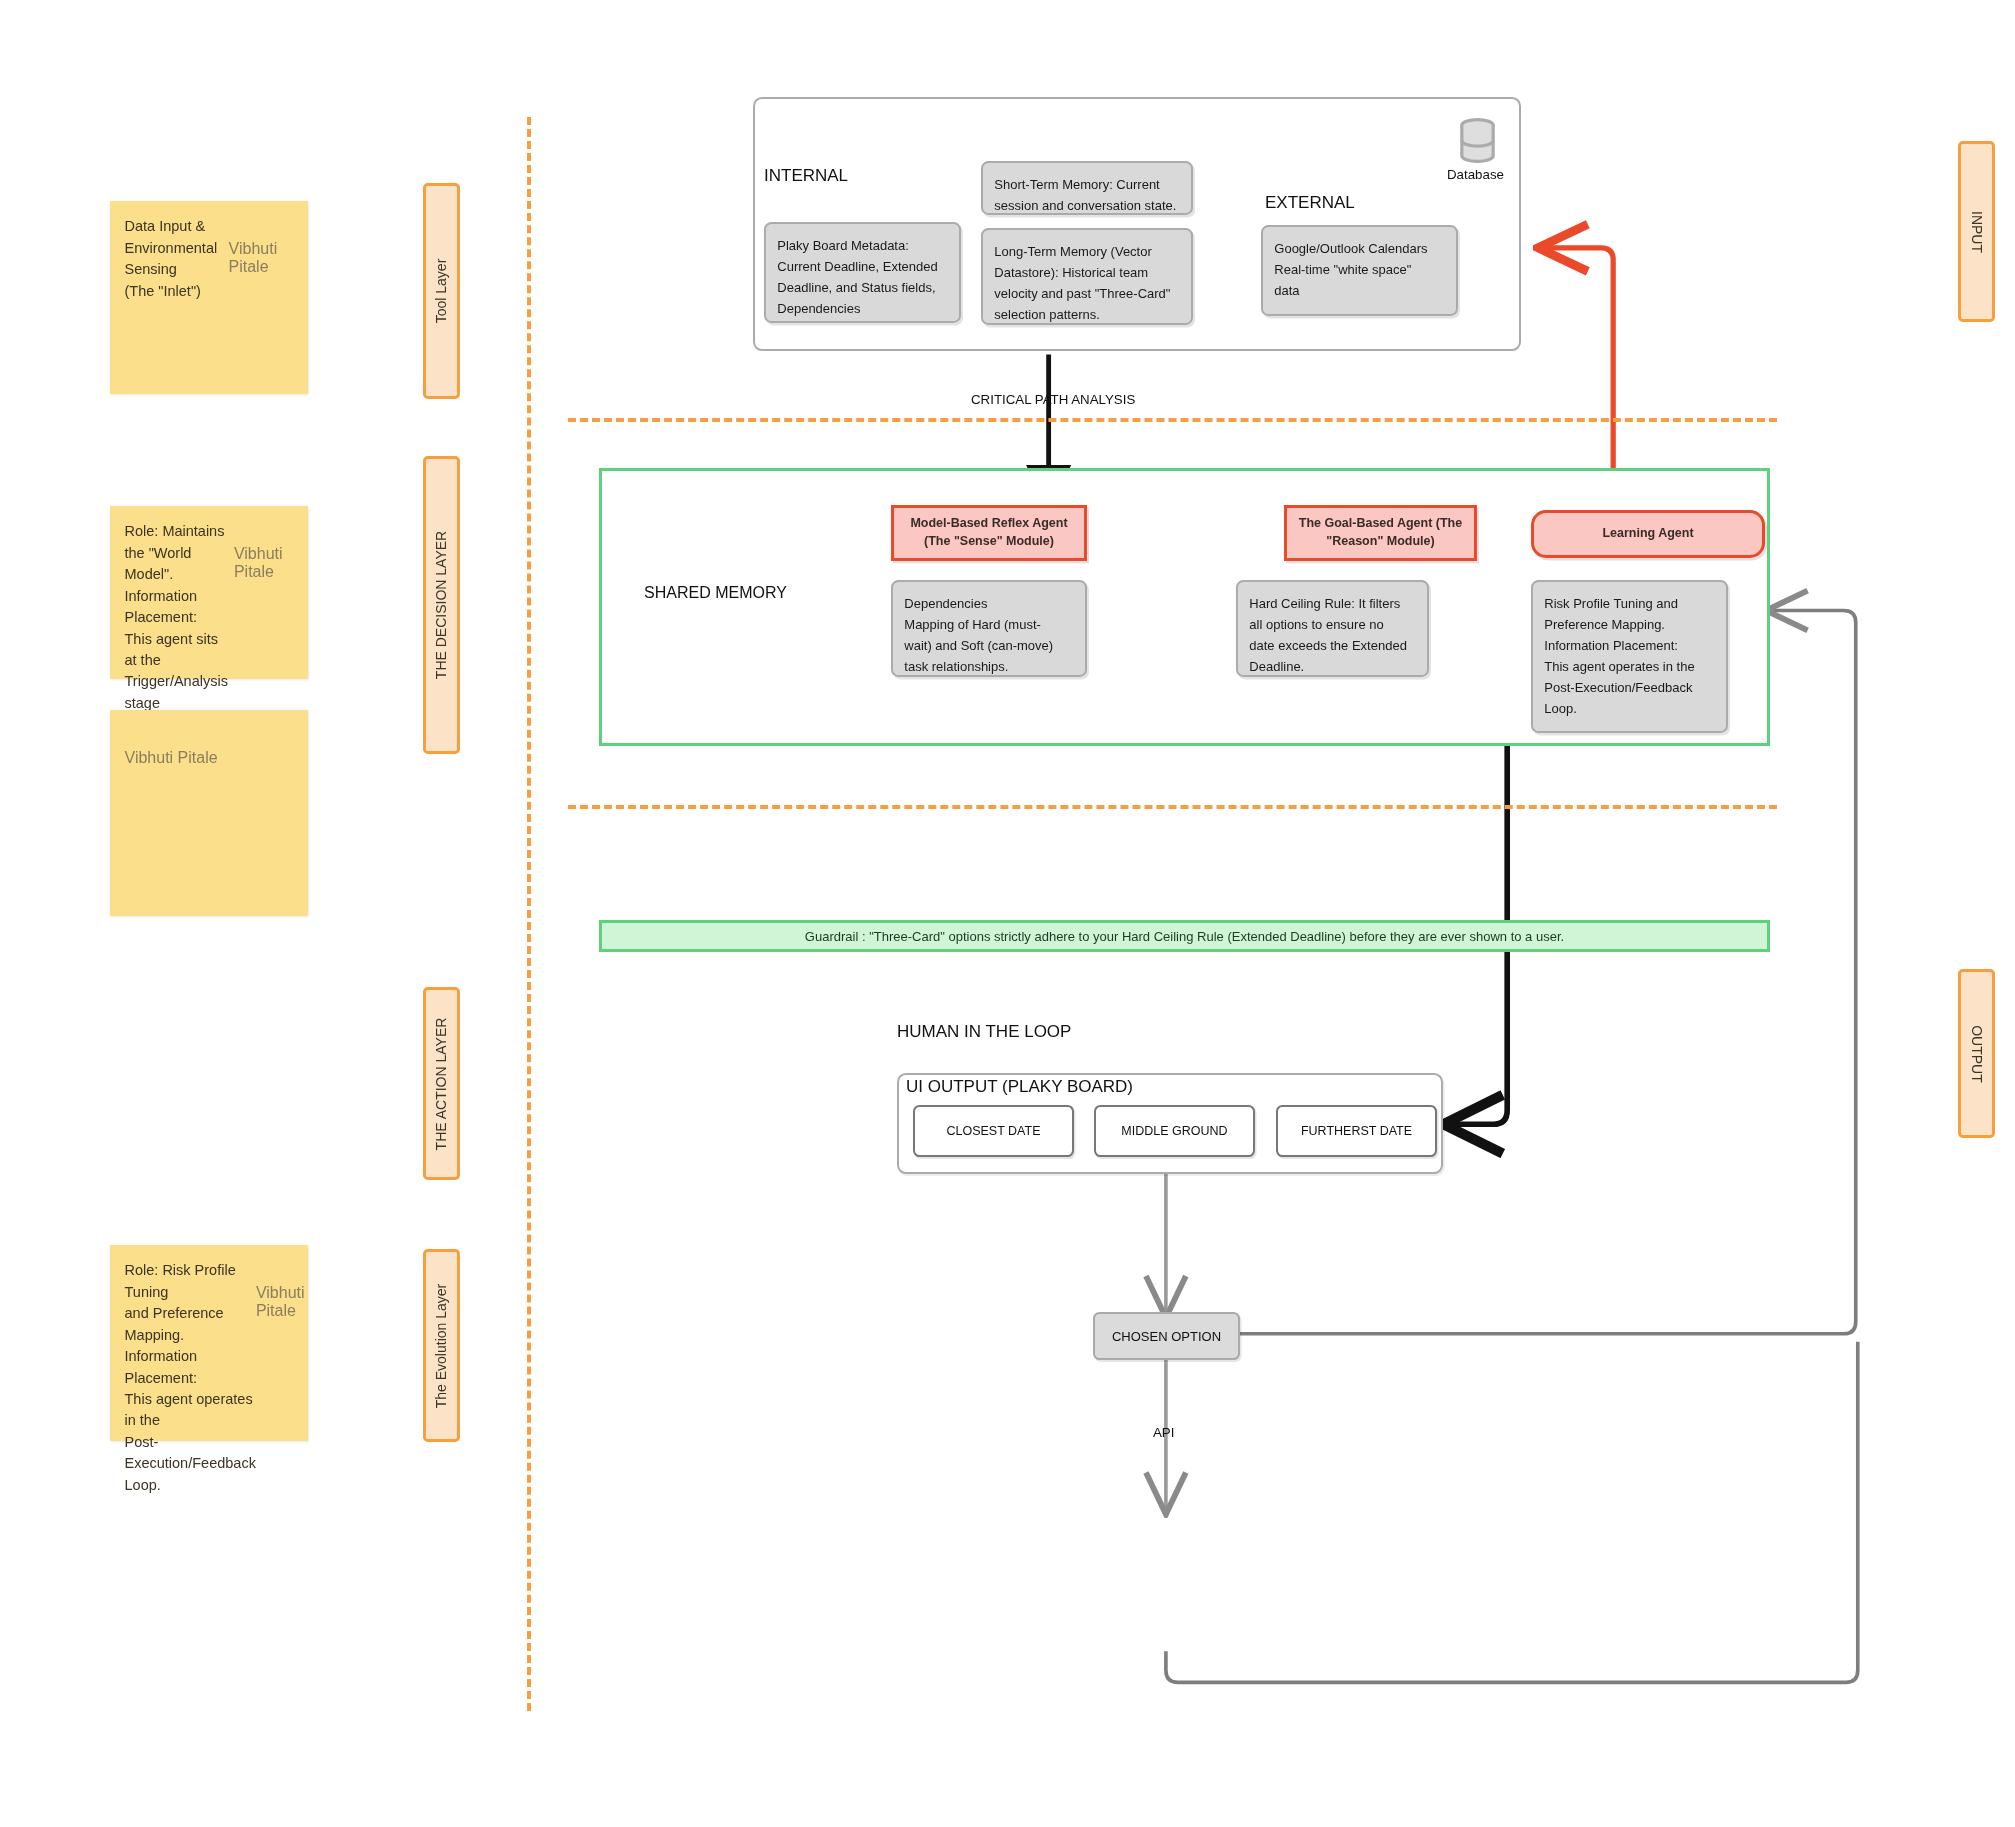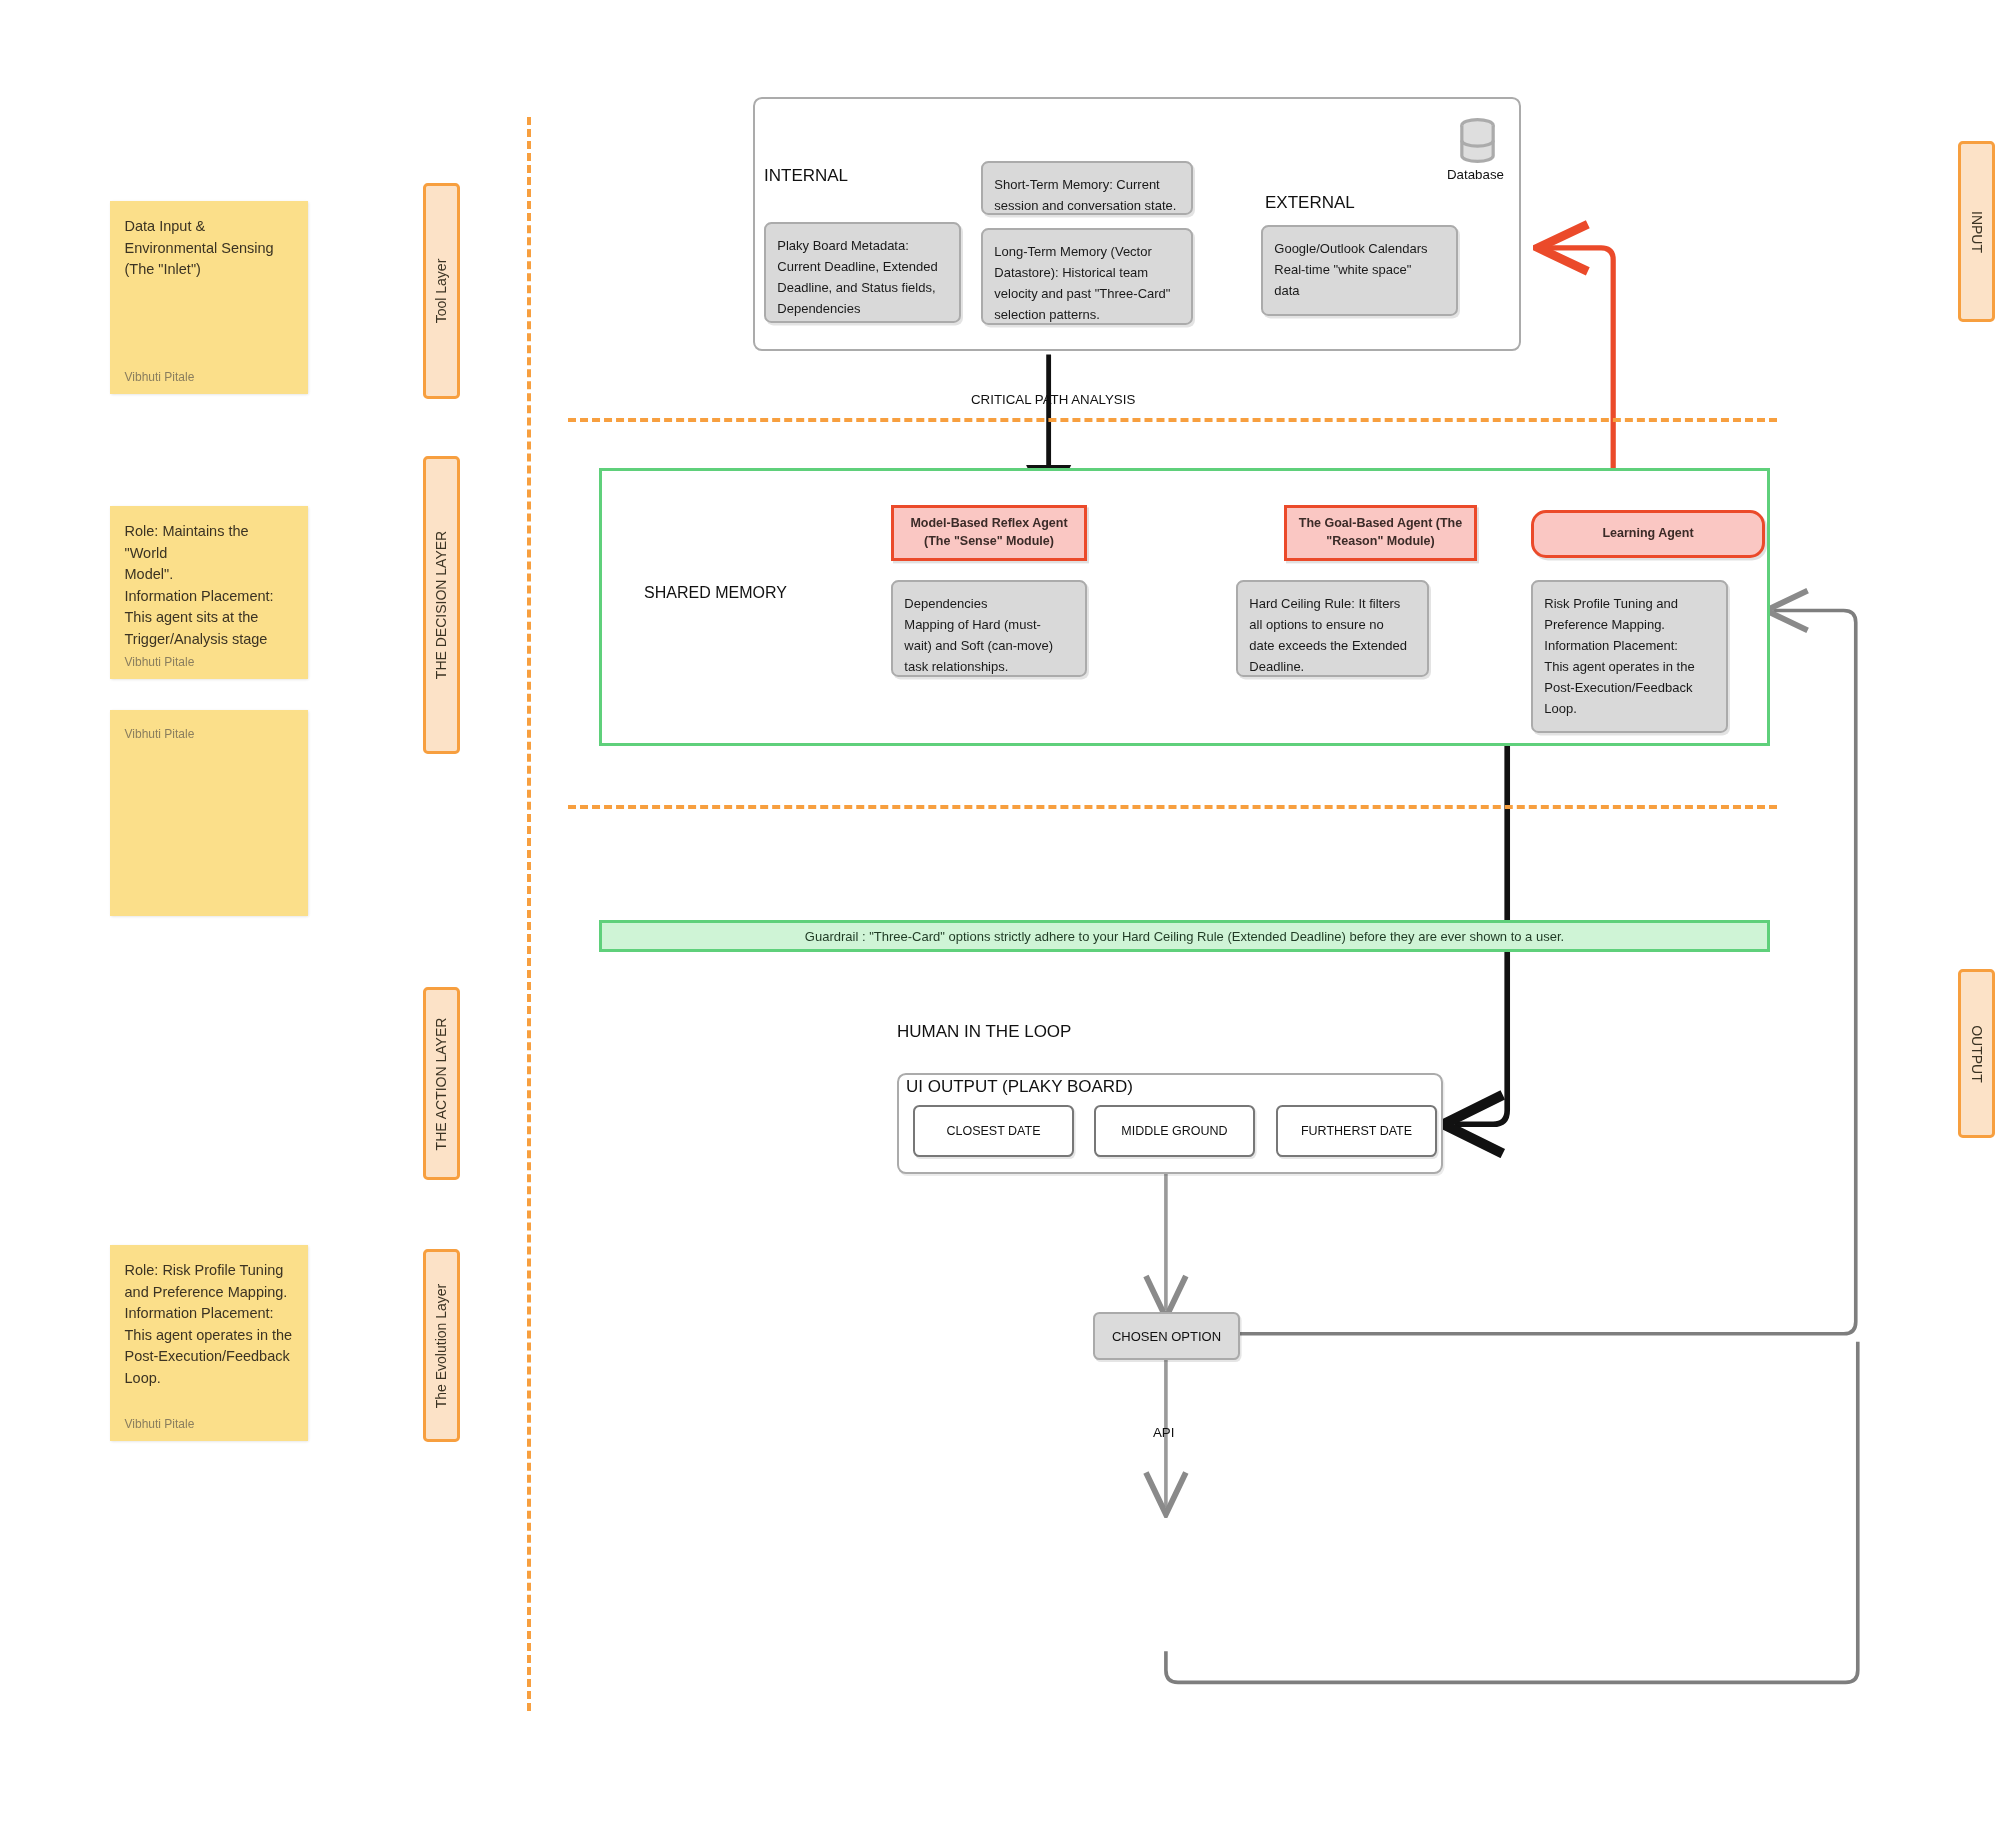--- a/index.html
+++ b/index.html
@@ -11,33 +11,33 @@
   }
   #canvas { position: relative; width: 2086px; height: 1827px; }
 
   
   .sticky {
     position: absolute;
     background: #FBDF8A;
     box-shadow: 0.8px 1.2px 2.8px rgba(0,0,0,0.16);
     padding: 15.3px 14.5px 10.5px 14.5px;
     display: flex;
-    flex-direction: column;
+    flex-direction: row;
   }
   .sticky .body {
     font-size: 14.5px;
     line-height: 1.48;
     color: #3B3323;
     white-space: pre-line;
     flex: 1 1 auto;
   }
   .sticky .author {
-    font-size: 12px;
+    font-size: 16px;
     color: #8A7E5E;
-    margin-top: 2px;
+    margin-top: 24px;
   }
 
   
   .lane {
     position: absolute;
     background: #FCE2C7;
     border: 3.6px solid #F79F3F;
     border-radius: 4.8px;
     display: flex;
     align-items: center;

